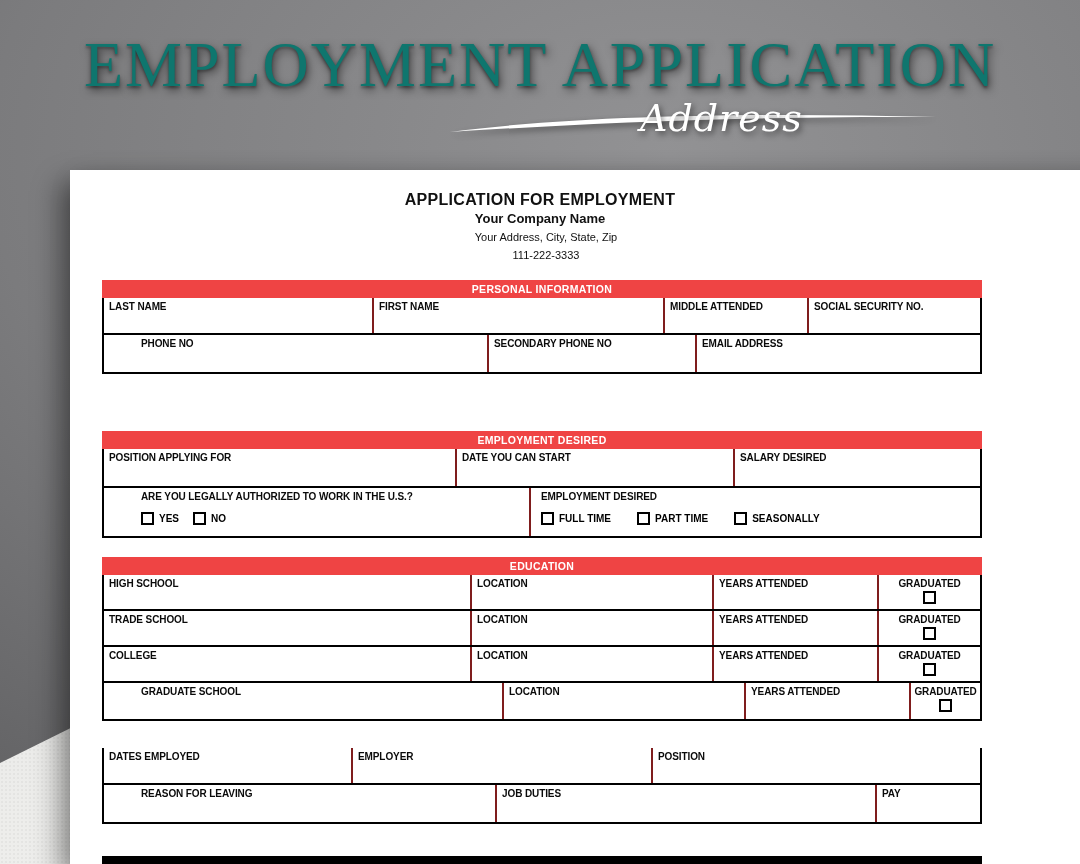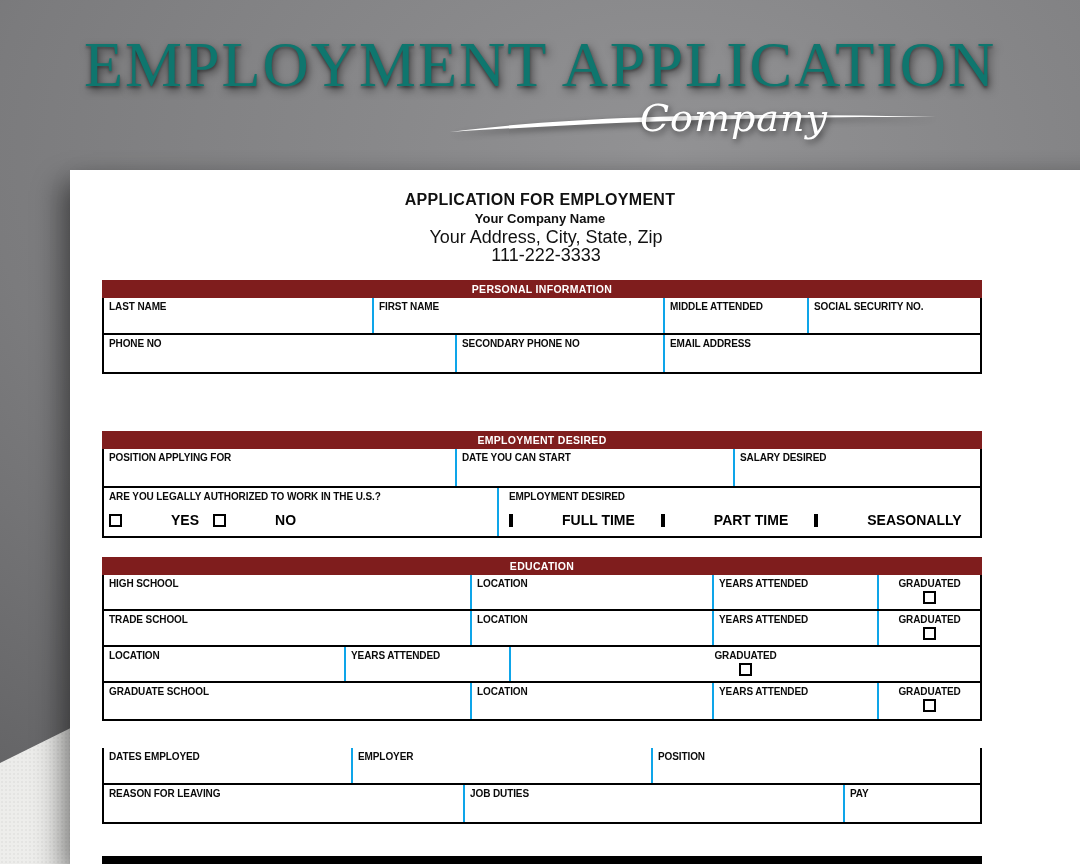--- a/index.html
+++ b/index.html
@@ -25,54 +25,54 @@
     text-shadow:2px 3px 6px rgba(0,0,0,.55);}
   .swoosh{position:absolute;left:448px;top:108px;
     filter:drop-shadow(2px 3px 3px rgba(0,0,0,.45));}
   
   .page{position:absolute;left:70px;top:170px;width:1076px;height:694px;
     background:#fff;overflow:hidden;
     box-shadow:-10px 12px 26px rgba(0,0,0,.4),10px 12px 26px rgba(0,0,0,.28);}
   .form-head{position:absolute;left:0;top:20px;width:940px;text-align:center;color:#111;}
   .fh-title{font-size:16px;font-weight:bold;letter-spacing:.3px;line-height:20px;}
   .fh-company{font-size:13px;font-weight:bold;line-height:18px;}
-  .fh-line{font-size:18px;line-height:18px;margin-left:12px;}
+  .fh-line{font-size:11px;line-height:18px;margin-left:12px;}
   
   .sec{position:absolute;left:32px;width:880px;}
-  .sec-bar{height:18px;background:#7f1d1d;color:#fff;text-align:center;
+  .sec-bar{height:18px;background:#ef4444;color:#fff;text-align:center;
     font-size:10.5px;font-weight:bold;line-height:18px;letter-spacing:.3px;}
   .grid{border:2px solid #000;border-top:none;box-sizing:border-box;background:#fff;}
   .row{display:flex;box-sizing:border-box;border-bottom:2px solid #000;}
-  .row:last-child{border-bottom:none;}
-  .cell{box-sizing:border-box;border-right:2px solid #0ea5e9;padding:3px 5px;
+  .row:last-child{border-bottom:none;padding-left:32px;}
+  .cell{box-sizing:border-box;border-right:2px solid #7f1d1d;padding:3px 5px;
     overflow:hidden;position:relative;}
   .cell:last-child{border-right:none;flex:1 1 auto;}
   .lbl{font-size:10px;font-weight:bold;color:#0a0a0a;letter-spacing:-0.1px;
     display:block;white-space:nowrap;}
   .cb{display:inline-block;width:13px;height:13px;border:2px solid #000;
     background:#fff;box-sizing:border-box;vertical-align:middle;margin-right:5px;}
   .cbrow{margin-top:10px;display:flex;align-items:center;}
-  .cbl{font-size:14px;font-weight:bold;margin-right:26px;white-space:nowrap;margin-left:44px;}
+  .cbl{font-size:10px;font-weight:bold;margin-right:26px;white-space:nowrap;}
   .grad-cell{text-align:center;padding:3px 2px;}
   .grad-cell .lbl{white-space:nowrap;}
   .grad-cell .cb{margin:2px auto 0;display:block;}
   .bottom-bar{height:12px;background:#000;}
 </style>
 </head>
 <body>
 
 <div class="backdrop"></div>
 <div class="backdrop-light"></div>
 
 <header class="banner">
   <div class="banner-title">EMPLOYMENT APPLICATION</div>
   <svg class="swoosh" width="490" height="26" viewBox="0 0 490 26">
     <path d="M2,24 C120,8 300,4 488,9 C300,8 140,15 2,24 Z" fill="#ffffff"></path>
   </svg>
-  <div class="banner-script">Company</div>
+  <div class="banner-script">Address</div>
 </header>
 
 <main class="page">
 
   <div class="form-head">
     <div class="fh-title">APPLICATION FOR EMPLOYMENT</div>
     <div class="fh-company">Your Company Name</div>
     <div class="fh-line">Your Address, City, State, Zip</div>
     <div class="fh-line">111-222-3333</div>
   </div>
@@ -174,20 +174,23 @@
           </div>
         <div class="cell" style="flex:0 0 165px">
             <span class="lbl">YEARS ATTENDED</span>
           </div>
         <div class="cell grad-cell">
             <span class="lbl">GRADUATED</span>
             <span class="cb"></span>
           </div>
       </div>
       <div class="row" style="height:36px">
+        <div class="cell" style="flex:0 0 368px">
+            <span class="lbl">COLLEGE</span>
+          </div>
         <div class="cell" style="flex:0 0 242px">
             <span class="lbl">LOCATION</span>
           </div>
         <div class="cell" style="flex:0 0 165px">
             <span class="lbl">YEARS ATTENDED</span>
           </div>
         <div class="cell grad-cell">
             <span class="lbl">GRADUATED</span>
             <span class="cb"></span>
           </div>

